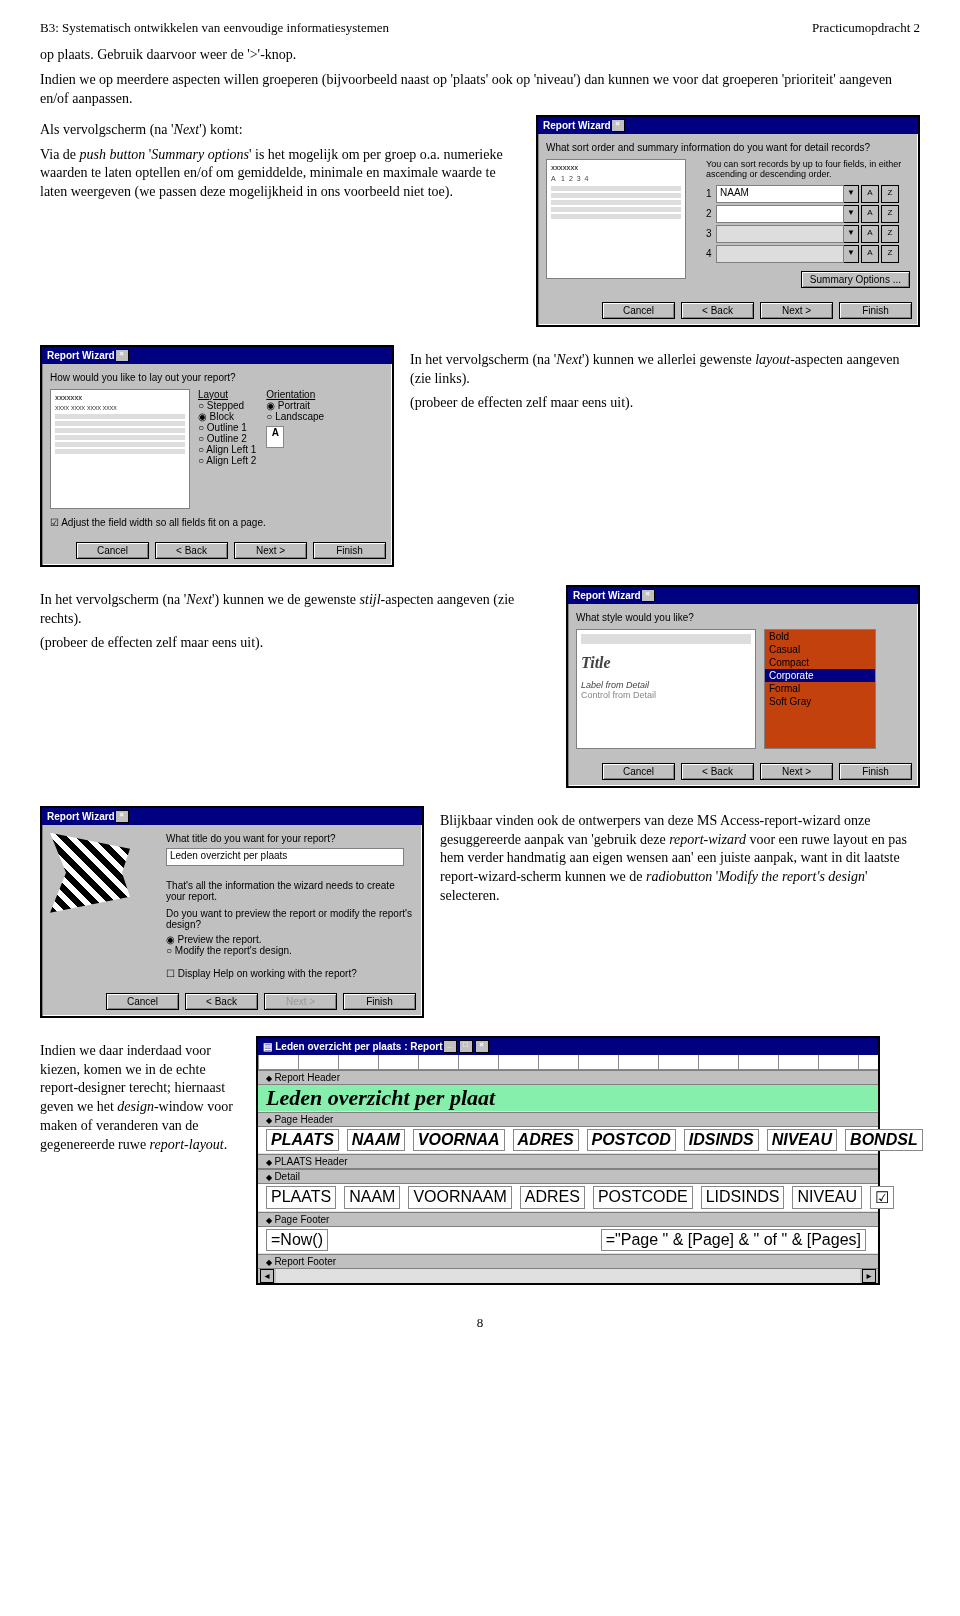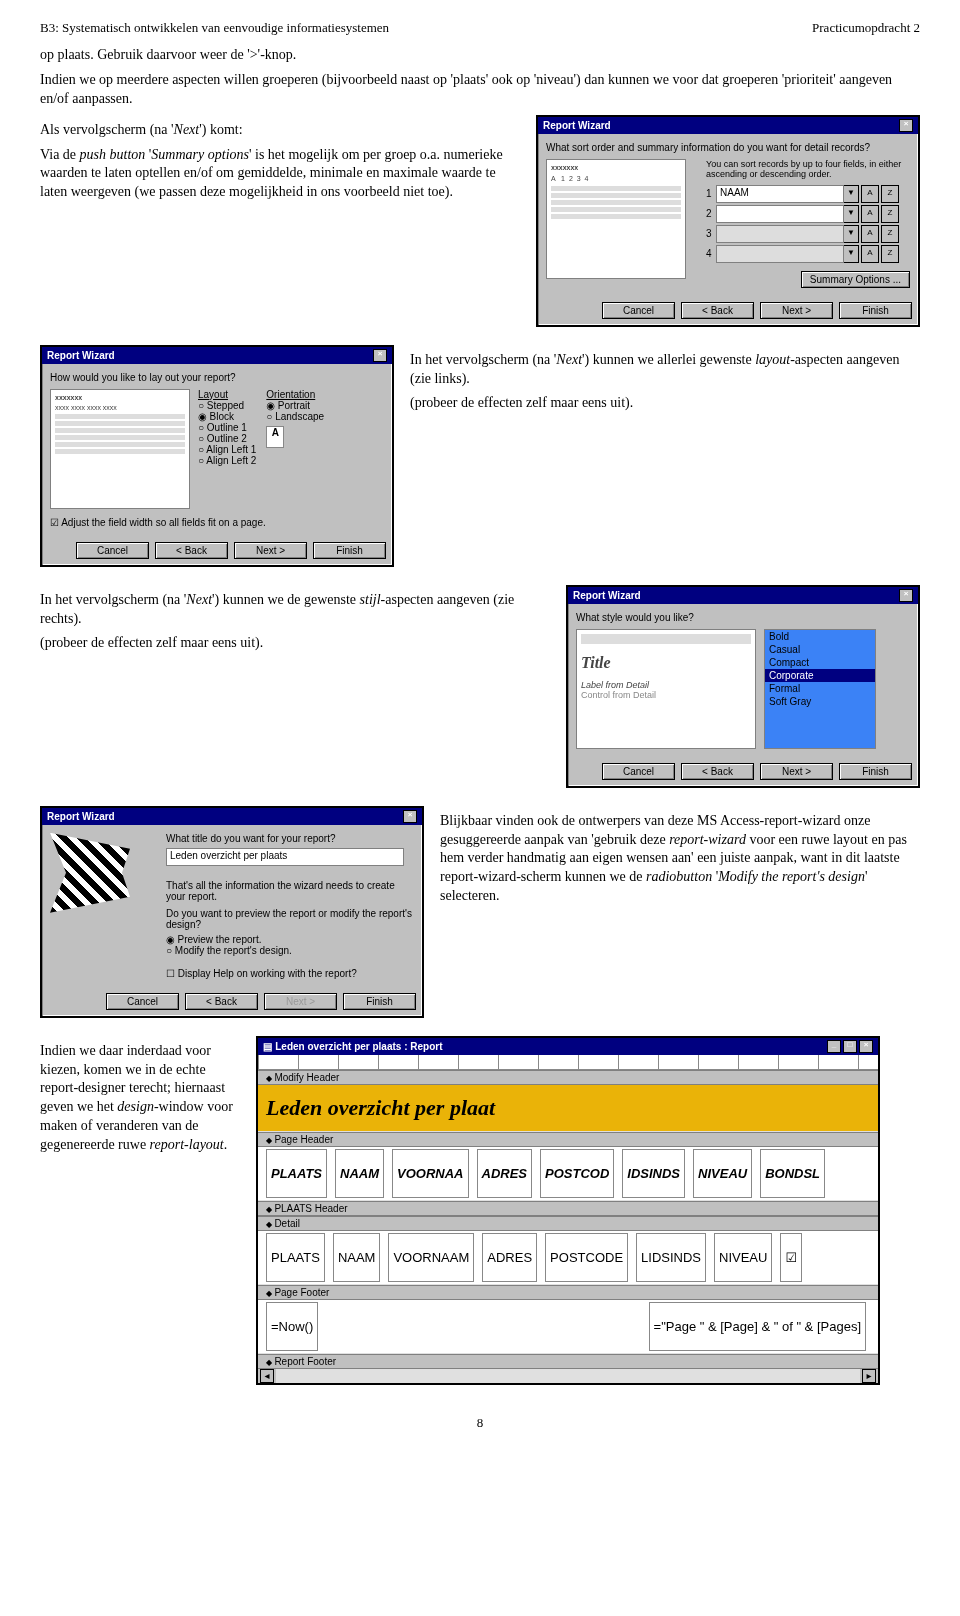--- a/index.html
+++ b/index.html
@@ -36,21 +36,21 @@
     color: #000;
     box-shadow: 1px 1px 0 #808080 inset, -1px -1px 0 #fff inset;
   }
   .titlebar {
     background: #000080;
     color: #fff;
     padding: 2px 5px;
     font-weight: bold;
     font-size: 10px;
     display: flex;
-    justify-content: space-between;
+    justify-content: flex-start;
     align-items: center;
   }
   .titlebar .win-btns { display:flex; gap:2px; }
   .win-btn {
     width:12px; height:11px; background:#c0c0c0;
     border:1px solid #000; font-size:8px; line-height:8px;
     text-align:center;
   }
   .dlg-body { padding: 8px; }
   .btn {
@@ -84,40 +84,40 @@
     font-size:7px; color:#444;
   }
   .preview-lines div { margin:2px 0; background:#ddd; height:5px; }
   .sortbtn {
     width:16px; height:16px; background:#c0c0c0;
     border:1px solid #000; display:inline-block;
     font-size:8px; text-align:center; line-height:14px;
     margin-left:2px;
   }
   .listbox {
-    background:#3b82f6; border:1px solid #808080;
+    background:#c2410c; border:1px solid #808080;
     font-size:10px;
   }
   .listbox .item { padding:1px 4px; }
   .listbox .item.sel { background:#000080; color:#fff; }
 
   .section-band {
     background:#c0c0c0;
     border:1px solid #808080;
     border-left:0; border-right:0;
     padding:1px 8px;
     font-size:10px;
   }
   .section-band::before { content:"◆ "; font-size:8px; }
   .design-field {
     display:inline-block;
     border:1px solid #888;
     background:#fff;
-    padding:16px 4px;
-    font-size:13px;
+    padding:1px 4px;
+    font-size:16px;
     margin-right:4px;
   }
   .design-row {
     display:flex;
     padding:2px 8px;
     background:#fff;
     border-bottom:1px solid #e0e0e0;
     gap:4px;
   }
   .ital { font-style: italic; }
@@ -378,22 +378,22 @@
     <div class="dialog" style="width:620px">
       <div class="titlebar">
         <span><span>▤ </span><span>Leden overzicht per plaats : Report</span></span>
         <span class="win-btns">
           <span class="win-btn">_</span>
           <span class="win-btn">□</span>
           <span class="win-btn">×</span>
         </span>
       </div>
       <div class="ruler"></div>
-      <div class="section-band">Modify Header</div>
-      <div class="design-row" style="background:#eab308;padding:10px 8px">
+      <div class="section-band">Report Header</div>
+      <div class="design-row" style="background:#86efac;padding:0 8px">
         <span style="font-family:Georgia;font-size:22px;font-style:italic;font-weight:bold">Leden overzicht per plaat</span>
       </div>
       <div class="section-band">Page Header</div>
       <div class="design-row">
         <span class="design-field" style="font-style:italic;font-weight:bold">PLAATS</span>
         <span class="design-field" style="font-style:italic;font-weight:bold">NAAM</span>
         <span class="design-field" style="font-style:italic;font-weight:bold">VOORNAA</span>
         <span class="design-field" style="font-style:italic;font-weight:bold">ADRES</span>
         <span class="design-field" style="font-style:italic;font-weight:bold">POSTCOD</span>
         <span class="design-field" style="font-style:italic;font-weight:bold">IDSINDS</span>

